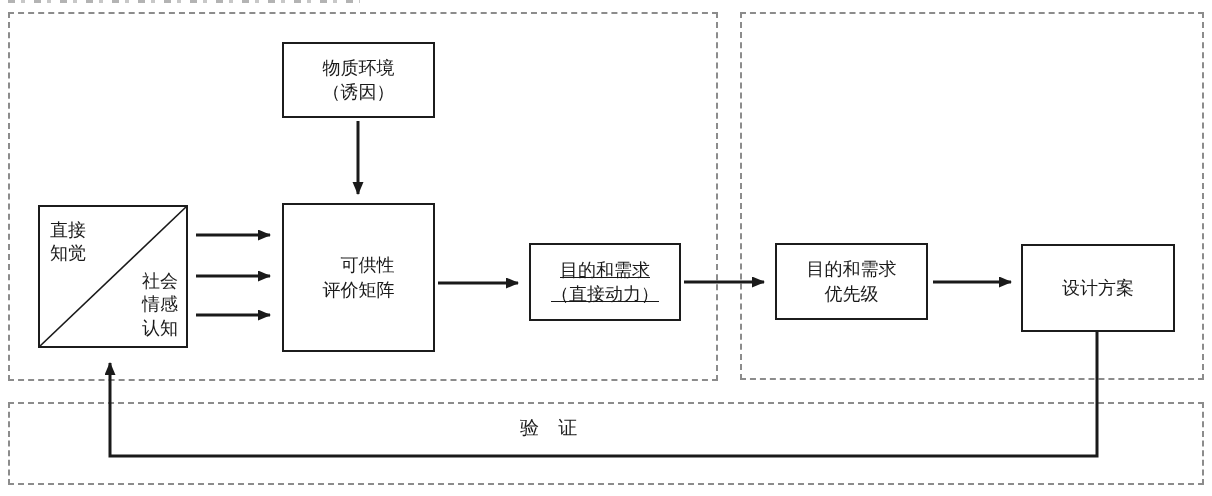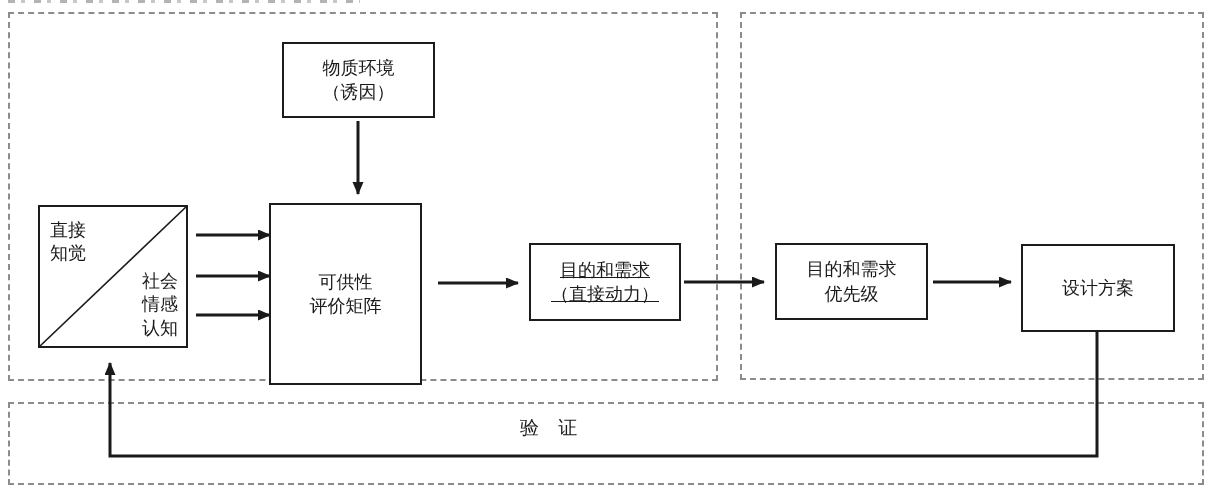--- a/index.html
+++ b/index.html
@@ -48,21 +48,21 @@
     display: flex;
     align-items: center;
     justify-content: center;
     text-align: center;
     font-size: 18px;
     line-height: 1.35;
     white-space: pre-line;
     color: #1a1a1a;
   }
   .node-material { left: 282px;  top: 42px;  width: 153px; height: 76px; }
-  .node-matrix   { left: 269px;  top: 203px; width: 153px; height: 182px; }
+  .node-matrix   { left: 282px;  top: 203px; width: 153px; height: 149px; text-align: right; }
   .node-purpose  { left: 529px;  top: 243px; width: 152px; height: 78px; text-decoration: underline; }
   .node-factors  { left: 775px;  top: 243px; width: 153px; height: 77px; }
   .node-design   { left: 1021px; top: 244px; width: 154px; height: 88px; }
 
   .node-square {
     left: 38px; top: 205px; width: 150px; height: 143px;
     display: block;
   }
   .node-square .diag {
     position: absolute;

